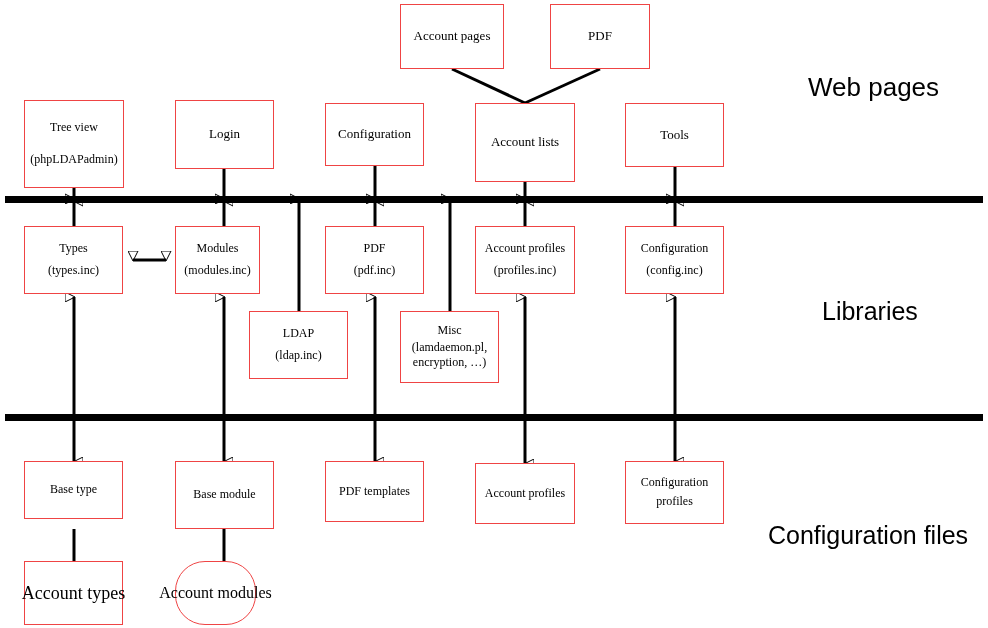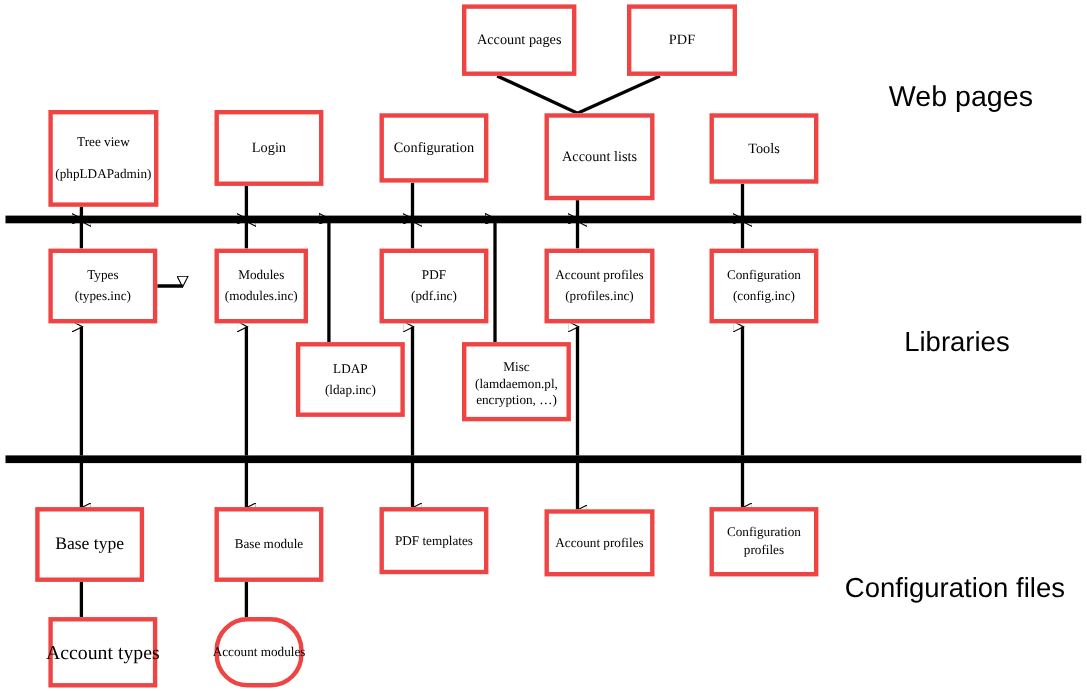--- a/index.html
+++ b/index.html
@@ -12,31 +12,30 @@
     position: relative;
     width: 988px;
     height: 628px;
     background: #ffffff;
     overflow: hidden;
     font-family: "Liberation Serif", "DejaVu Serif", serif;
   }
   .node {
     position: absolute;
     box-sizing: border-box;
-    border: 4px solid #ef4444;
+    border: 1px solid #ef4444;
     background: #ffffff;
     display: flex;
     flex-direction: column;
     align-items: center;
     justify-content: center;
     text-align: right;
     color: #000000;
     font-family: "Liberation Serif", "DejaVu Serif", serif;
     z-index: 5;
-    margin-left: 20px;
   }
   .node .line {
     display: block;
     white-space: nowrap;
     line-height: 1.15;
   }
   .node.two-line {
     justify-content: space-around;
     padding: 12px 2px;
   }
@@ -226,40 +225,40 @@
       </div>
       <div class="node two-line" style="left: 249px; top: 311px; width: 99px; height: 68px; font-size: 12px;">
         <span class="line">LDAP</span>
         <span class="line">(ldap.inc)</span>
       </div>
       <div class="node two-line" style="left: 400px; top: 311px; width: 99px; height: 72px; font-size: 12px;">
         <span class="line">Misc</span>
         <span class="line">(lamdaemon.pl,</span>
         <span class="line">encryption, …)</span>
       </div>
-      <div class="node" style="left: 12px; top: 461px; width: 99px; height: 68px; font-size: 16px;">
+      <div class="node" style="left: 24px; top: 461px; width: 99px; height: 58px; font-size: 12px;">
         <span class="line">Base type</span>
       </div>
       <div class="node" style="left: 175px; top: 461px; width: 99px; height: 68px; font-size: 12px;">
         <span class="line">Base module</span>
       </div>
       <div class="node" style="left: 325px; top: 461px; width: 99px; height: 61px; font-size: 12px;">
         <span class="line">PDF templates</span>
       </div>
       <div class="node" style="left: 475px; top: 463px; width: 100px; height: 61px; font-size: 12px;">
         <span class="line">Account profiles</span>
       </div>
       <div class="node two-line" style="left: 625px; top: 461px; width: 99px; height: 63px; font-size: 12px;">
         <span class="line">Configuration</span>
         <span class="line">profiles</span>
       </div>
       <div class="node" style="left: 24px; top: 561px; width: 99px; height: 64px; font-size: 18px;">
         <span class="line">Account types</span>
       </div>
-      <div class="node" style="left: 175px; top: 561px; width: 81px; height: 64px; font-size: 12px; border-radius: 30px;">
+      <div class="node" style="left: 175px; top: 561px; width: 81px; height: 64px; font-size: 16px; border-radius: 30px;">
         <span class="line">Account modules</span>
       </div>
     </div>
   <div id="bands">
       <div class="band" style="left: 5px; top: 196px; width: 978px;"></div>
       <div class="band" style="left: 5px; top: 414px; width: 978px;"></div>
     </div>
 
   <div class="zone-label" style="left:808px; top:72px; font-size:26px;">Web pages</div>
   <div class="zone-label" style="left:822px; top:297px; font-size:25px;">Libraries</div>

